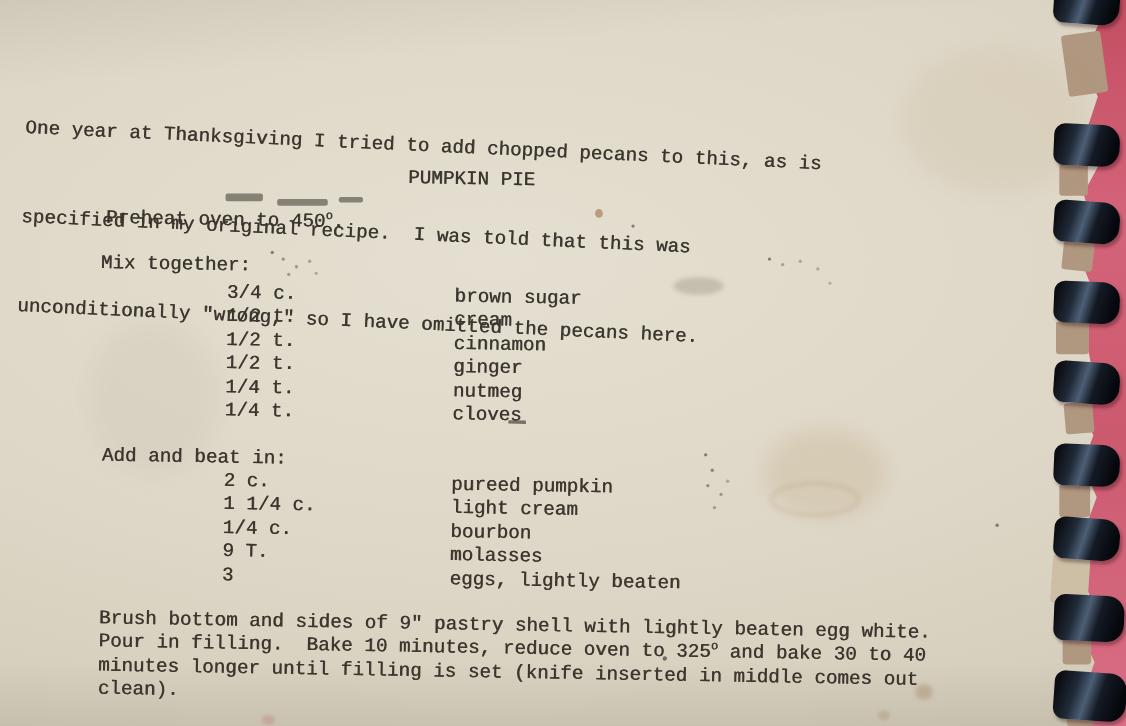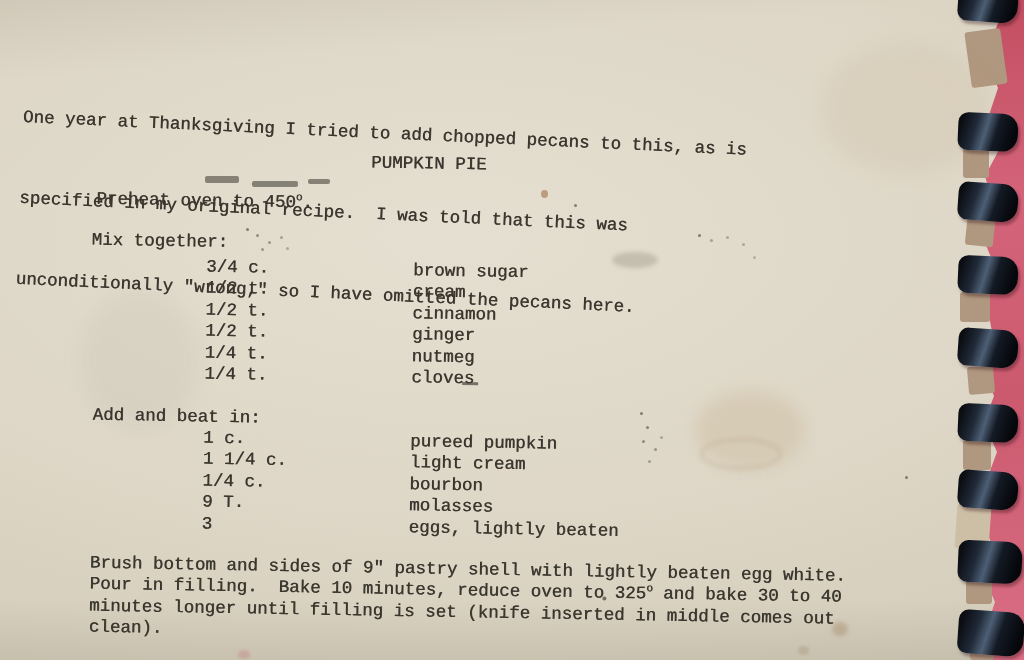--- a/index.html
+++ b/index.html
@@ -114,21 +114,21 @@
       <div class="row" style="position:absolute;top:253px;"><span class="qty">3/4 c.</span><span class="name">brown sugar</span></div>
       <div class="row" style="position:absolute;top:274px;"><span class="qty">1/2 t.</span><span class="name">cream</span></div>
       <div class="row" style="position:absolute;top:296px;"><span class="qty">1/2 t.</span><span class="name">cinnamon</span></div>
       <div class="row" style="position:absolute;top:317px;"><span class="qty">1/2 t.</span><span class="name">ginger</span></div>
       <div class="row" style="position:absolute;top:339px;"><span class="qty">1/4 t.</span><span class="name">nutmeg</span></div>
       <div class="row" style="position:absolute;top:360px;"><span class="qty">1/4 t.</span><span class="name">cloves</span></div>
       <div class="inkmark" style="left:463px;top:374px;width:16px;height:2.5px;"></div>
 
       <div class="abs" style="left:94px;top:403px;">Add and beat in:</div>
 
-      <div class="row" style="position:absolute;top:424px;"><span class="qty">1 c.</span><span class="name">pureed pumpkin</span></div>
+      <div class="row" style="position:absolute;top:424px;"><span class="qty">2 c.</span><span class="name">pureed pumpkin</span></div>
       <div class="row" style="position:absolute;top:445px;"><span class="qty">1 1/4 c.</span><span class="name">light cream</span></div>
       <div class="row" style="position:absolute;top:467px;"><span class="qty">1/4 c.</span><span class="name">bourbon</span></div>
       <div class="row" style="position:absolute;top:488px;"><span class="qty">9 T.</span><span class="name">molasses</span></div>
       <div class="row" style="position:absolute;top:510px;"><span class="qty">3</span><span class="name">eggs, lightly beaten</span></div>
 
       <div class="abs" style="left:94px;top:551px;">Brush bottom and sides of 9" pastry shell with lightly beaten egg white.</div>
       <div class="abs" style="left:94px;top:572px;"><span>Pour in filling.  Bake 10 minutes, reduce oven to 325</span><span class="sup">o</span><span> and bake 30 to 40</span></div>
       <div class="abs" style="left:94px;top:594px;">minutes longer until filling is set (knife inserted in middle comes out</div>
       <div class="abs" style="left:94px;top:615px;">clean).</div>
       <div class="inkmark" style="left:607px;top:586px;width:4px;height:4px;border-radius:50%;"></div>

